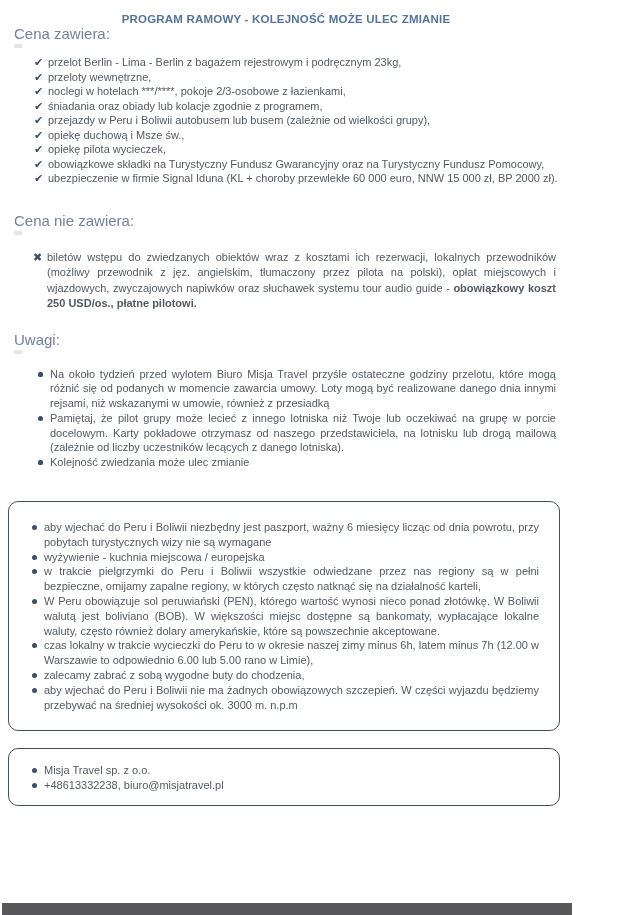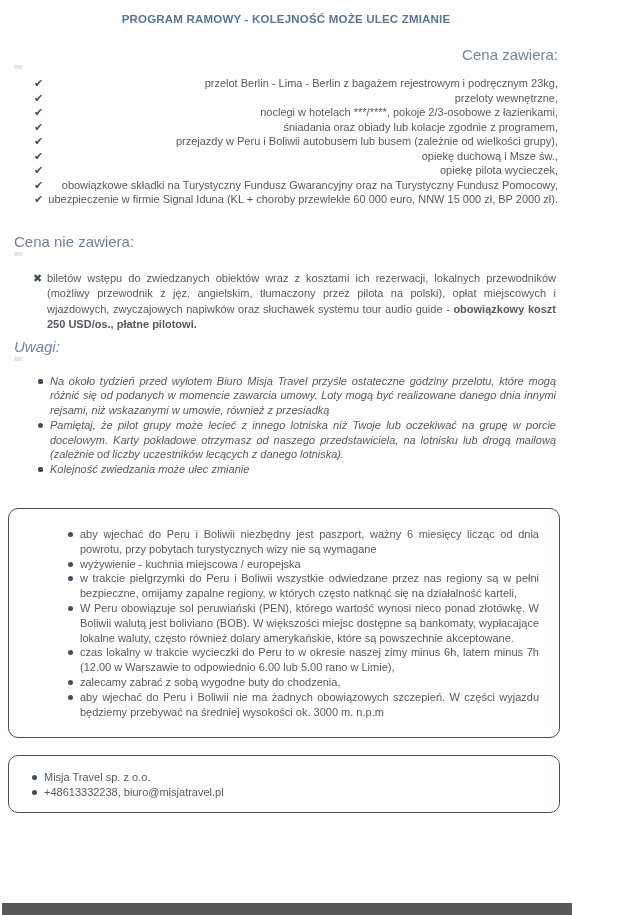--- a/index.html
+++ b/index.html
@@ -11,23 +11,23 @@
   .page{position:relative;width:572px;height:915px;}
   .doc-title{
     margin:0;padding-top:13px;text-align:center;
     font-size:11.5px;font-weight:bold;color:#54749c;letter-spacing:.2px;
   }
   .section{margin:0 14px;}
   .section-heading{
     font-size:15px;font-weight:normal;color:#73839b;margin:0;line-height:17px;
   }
   .heading-dash{width:8px;height:4px;background:#e6e6e6;margin-top:2px;}
-  .mt-included{margin-top:21px;text-align:right;}
+  .mt-included{}
   .mt-notincluded{margin-top:26px;}
-  .mt-notes{margin-top:5px;font-style:italic;}
+  .mt-notes{margin-top:19px;}
 
   .check-list{margin-top:7px;}
   .check-item{position:relative;padding-left:34px;line-height:14.5px;}
   .check-mark{position:absolute;left:20px;top:0;color:#3c4f68;font-size:11px;}
 
   .cross-para{
     position:relative;margin-top:15px;padding-left:33px;padding-right:2px;
     line-height:15.5px;text-align:justify;
   }
   .cross-mark{position:absolute;left:19px;top:0;color:#3c4f68;font-weight:bold;font-size:11px;}
@@ -37,21 +37,21 @@
   .bullet-item{position:relative;padding-left:36px;padding-right:2px;line-height:14.8px;text-align:justify;}
   .dot{
     position:absolute;left:24px;top:5px;width:5px;height:5px;border-radius:50%;
     background:#3c4f68;
   }
 
   .round-box{
     margin:0 12px 0 8px;border:1.5px solid #3f5068;border-radius:10px;
     padding:12px 18px 18px 0;
   }
-  .box1{margin-top:31px;padding-left:36px;}
+  .box1{margin-top:31px;}
   .box2{margin-top:17px;padding-bottom:12px;}
   .round-box .bullet-item{padding-left:35px;}
   .round-box .dot{left:23px;}
   .round-box .bullet-list{margin-top:6px;}
   .box2 .bullet-list{margin-top:2px;}
   .box2 .bullet-item{text-align:left;}
 
   .footer-bar{
     position:absolute;left:2px;right:0;bottom:0;height:12px;background:#58585a;
   }

